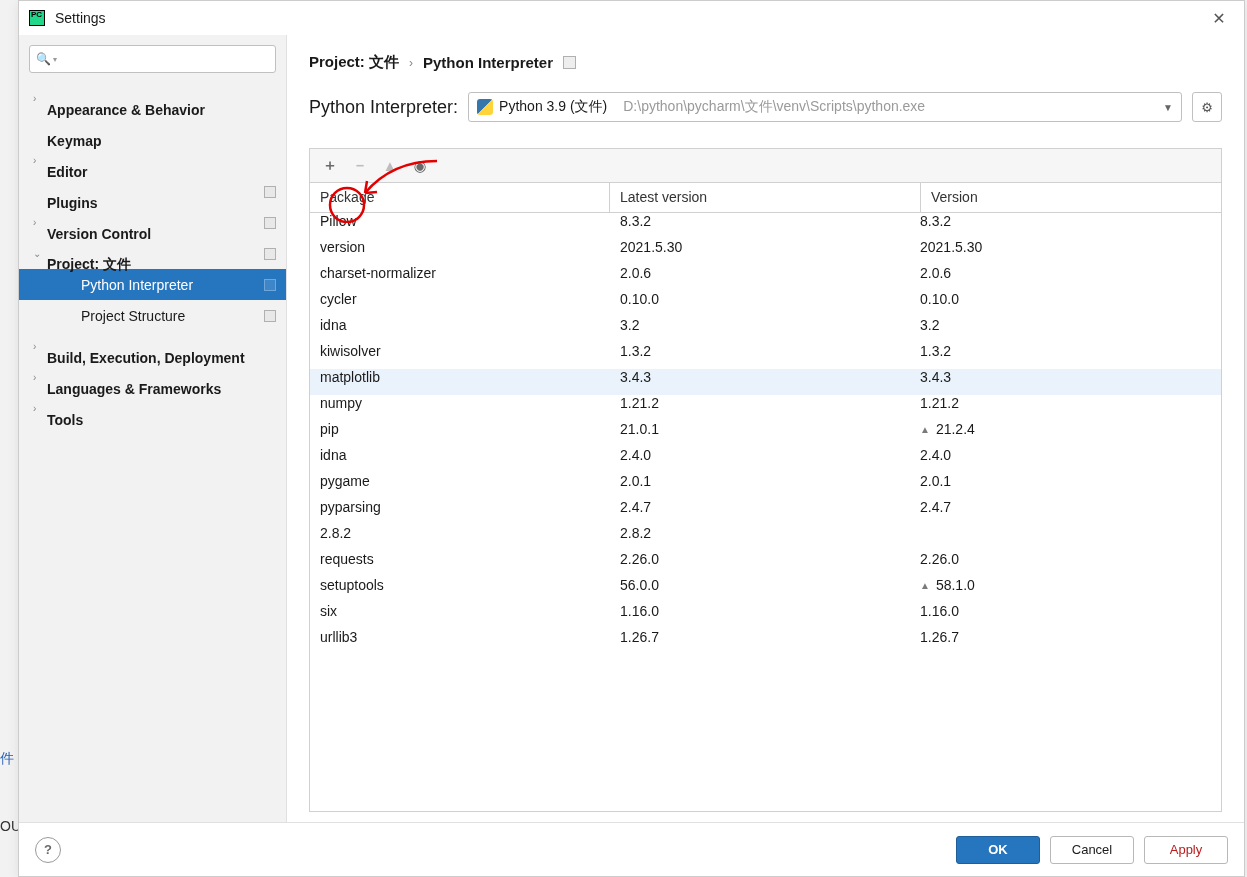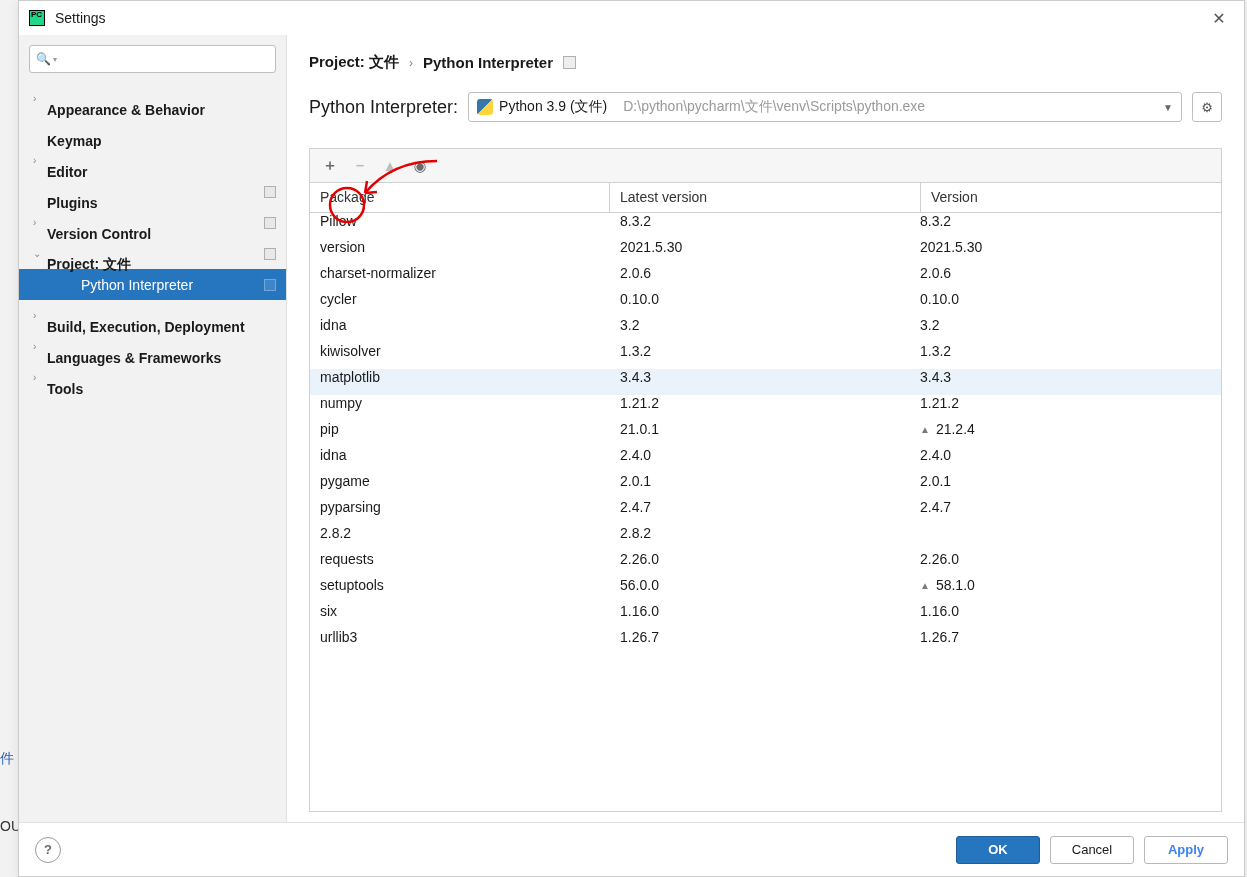--- a/index.html
+++ b/index.html
@@ -253,21 +253,21 @@
   display:flex;align-items:center;justify-content:center;
   cursor:pointer;
   font-size: 13px;
 }
 .btn.primary {
   background: #2675bf;
   border-color: #1f5e99;
   color: #fff;
   font-weight: 600;
 }
-.btn.disabled { color:#3b82f6; cursor: default; font-weight: bold; }
+.btn.disabled { color:#b91c1c; cursor: default; }
 .bg-text {
   position:absolute;
   left: 0px; top: 750px;
   color:#2760b8;
   font-size:14px;
 }
 .bg-text2 {
   position:absolute;
   left:0px; top: 818px;
   color:#333;
@@ -321,20 +321,25 @@
             <span class="badge"></span>
           </div>
           <div class="tree-item bold">
             <span class="arrow">⌄</span>
             <span class="lbl">Project: 文件</span>
             <span class="badge"></span>
           </div>
           <div class="tree-item child selected">
             <span class="arrow"></span>
             <span class="lbl">Python Interpreter</span>
+            <span class="badge"></span>
+          </div>
+          <div class="tree-item child">
+            <span class="arrow"></span>
+            <span class="lbl">Project Structure</span>
             <span class="badge"></span>
           </div>
           <div class="tree-item bold">
             <span class="arrow">›</span>
             <span class="lbl">Build, Execution, Deployment</span>
           </div>
           <div class="tree-item bold">
             <span class="arrow">›</span>
             <span class="lbl">Languages &amp; Frameworks</span>
           </div>

